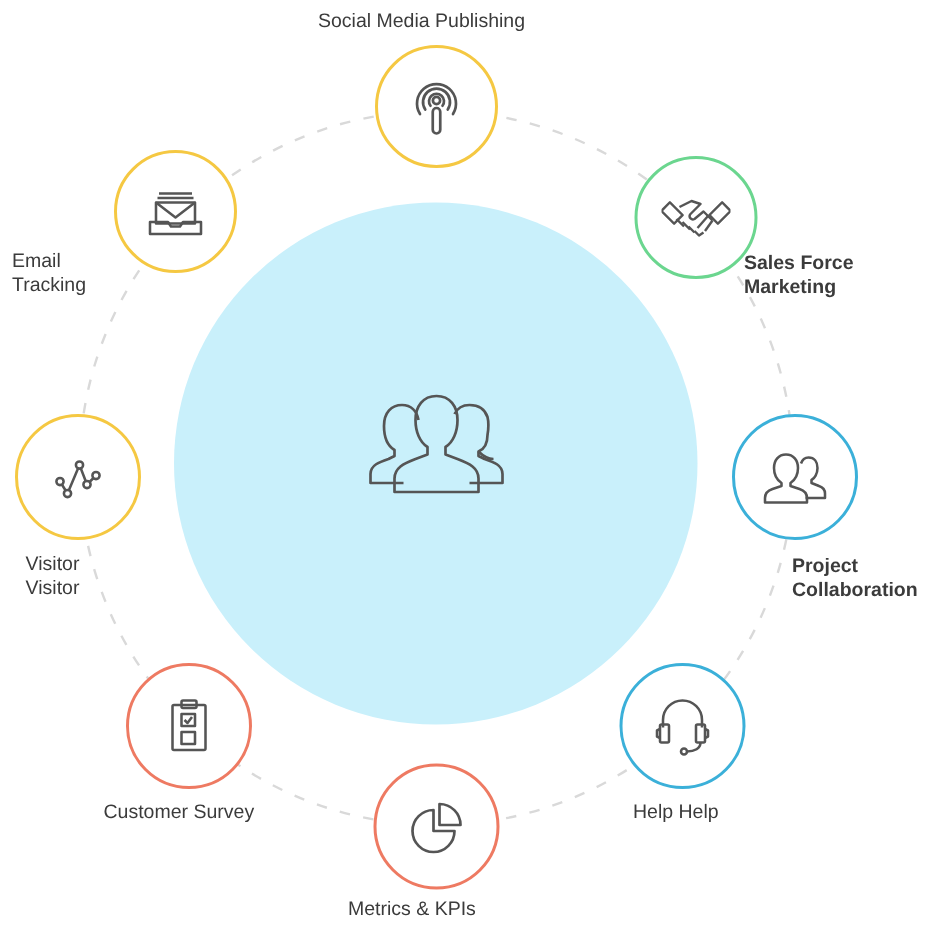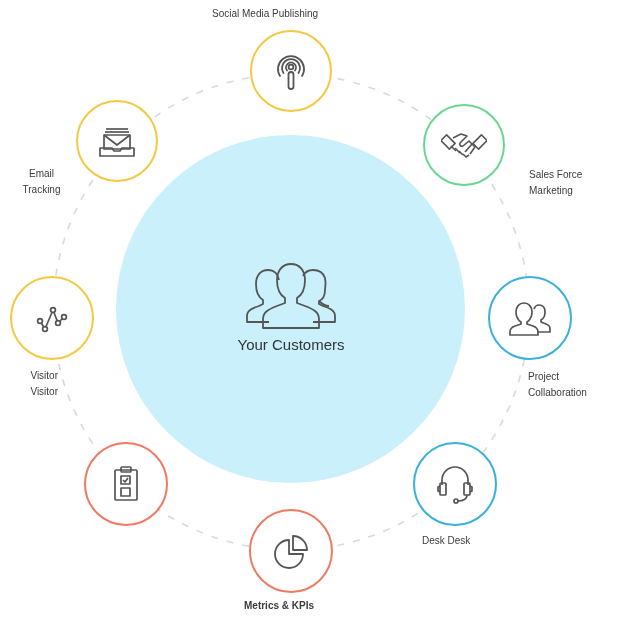--- a/index.html
+++ b/index.html
@@ -1,19 +1,19 @@
 <!DOCTYPE html>
 <html><head>
   <meta charset="utf-8">
   <style>
     html, body { margin: 0; padding: 0; background: #ffffff; }
     body { width: 622px; height: 618px; position: relative; overflow: hidden;
       font-family: "Liberation Sans", "DejaVu Sans", sans-serif; color: #3a3a3a; }
     #stage { position: absolute; left: 0; top: 0; width: 622px; height: 618px; }
-    .label { position: absolute; font-size: 10px; line-height: 16px; color: #3b3b3b; white-space: nowrap; }
+    .label { position: absolute; font-size: 13px; line-height: 16px; color: #3b3b3b; white-space: nowrap; }
     .label span { display: block; }
     .center-label { position: absolute; font-size: 15px; color: #333; width: 200px; text-align: center; }
     .node { position: absolute; width: 80px; height: 80px; border-radius: 50%; background: #fff;
       border: 2.5px solid #ccc; box-sizing: border-box; display: flex; align-items: center; justify-content: center; }
     .node svg { width: 46px; height: 46px; }
     .hub { position: absolute; border-radius: 50%; }
   </style>
 </head>
 <body>
 
@@ -26,21 +26,20 @@
   <div class="hub" style="left:116px;top:135px;width:349px;height:348px;background:#c9f0fb;"></div>
   <svg width="100" height="72" viewBox="0 0 100 72" style="position:absolute;left:241px;top:262px;" fill="none" stroke="#555" stroke-width="1.8" stroke-linejoin="round">
 
     <path d="M28 60 L6 60 L6 54 C6 48 12 46 18 44 L22 42 L22 38 C17 35 15 29 15 22 C15 13 20 8 27 8 C33 8 37 12 38 18"></path>
 
     <path d="M72 60 L94 60 L94 54 C94 48 88 46 82 44 L78 42 L78 39 C83 37 84 33 84 28 C85 22 85 20 84 16 C82 10 77 8 72 8 C67 8 64 10 62 14"></path>
     <path d="M78 39 C81 42 84 44 88 44"></path>
 
     <path d="M50 2 C41 2 36 9 36 18 C36 26 39 33 44 36 L44 41 L36 44 C28 47 22 50 22 57 L22 66 L78 66 L78 57 C78 50 72 47 64 44 L56 41 L56 36 C61 33 64 26 64 18 C64 9 59 2 50 2 Z"></path>
   </svg>
-  <div class="center-label" style="left:191px;top:336px;">Your Customers</div>
 
   <div class="node" style="left:250px;top:30px;width:82px;height:82px;border-color:#f5c842;">
     <svg viewBox="0 0 46 46" fill="none" stroke="#555" stroke-width="1.8" stroke-linecap="round">
       <path d="M12 28 A13 13 0 1 1 34 28"></path>
       <path d="M15.5 25 A9 9 0 1 1 30.5 25"></path>
       <path d="M19 22.5 A5 5 0 1 1 27 22.5"></path>
       <circle cx="23" cy="19" r="2.4"></circle>
       <rect x="20.5" y="24" width="5" height="17" rx="2.5"></rect>
     </svg>
   </div>
@@ -54,93 +53,96 @@
       <rect x="35" y="14" width="8" height="12" transform="rotate(45 39 20)"></rect>
       <path d="M12 16 L20 12 L26 14 L19 21 C18 23 20 25 22 24 L28 19 L34 25"></path>
       <path d="M10 24 L15 29"></path>
       <path d="M14 26 L19 31"></path>
       <path d="M18 29 L22 33"></path>
       <path d="M22 32 L25 35 L28 33"></path>
       <path d="M34 25 L29 32"></path>
       <path d="M31 22 L24 30"></path>
     </svg>
   </div>
-  <div class="label" style="left:529px;top:167px;">
+  <div class="label" style="left:496px;top:167px;font-weight:bold;">
     <span>Sales Force</span>
     <span>Marketing</span>
   </div>
 
   <div class="node" style="left:488px;top:276px;width:84px;height:84px;border-color:#3bb0d9;">
     <svg viewBox="0 0 46 46" fill="none" stroke="#555" stroke-width="1.7" stroke-linejoin="round">
       <path d="M27 14 C28 11 30 10 32 10 C36 10 38 13 38 17 C38 21 36 24 34 25 L34 27 L39 29 C42 30 43 32 43 34 L43 37 L30 37"></path>
       <path d="M17 8 C12 8 9 12 9 17 C9 22 11 25 14 27 L14 29 L8 31 C5 32 3 34 3 37 L3 40 L31 40 L31 37 C31 34 29 32 26 31 L20 29 L20 27 C23 25 25 22 25 17 C25 12 22 8 17 8 Z"></path>
     </svg>
   </div>
-  <div class="label" style="left:528px;top:369px;">
+  <div class="label" style="left:528px;top:369px;font-weight:bold;">
     <span>Project</span>
     <span>Collaboration</span>
   </div>
 
   <div class="node" style="left:413px;top:442px;width:84px;height:84px;border-color:#3bb0d9;">
     <svg viewBox="0 0 46 46" fill="none" stroke="#555" stroke-width="1.7" stroke-linejoin="round">
       <path d="M10 24 L10 19 A13 13 0 0 1 36 19 L36 24"></path>
       <rect x="8" y="22" width="6" height="12" rx="1"></rect>
       <rect x="32" y="22" width="6" height="12" rx="1"></rect>
       <path d="M8 25 L6 26 L6 30 L8 31"></path>
       <path d="M38 25 L40 26 L40 30 L38 31"></path>
       <path d="M35 34 C35 38 31 40 26 40"></path>
       <circle cx="24" cy="40" r="2"></circle>
     </svg>
   </div>
   <div class="label" style="left:422px;top:533px;">
-    <span>Desk Desk</span>
+    <span>Help Help</span>
   </div>
 
   <div class="node" style="left:249px;top:509px;width:84px;height:84px;border-color:#ee7a62;">
     <svg viewBox="0 0 46 46" fill="none" stroke="#555" stroke-width="1.8" stroke-linejoin="round">
       <path d="M21 12 A14 14 0 1 0 35 26 L21 26 Z"></path>
       <path d="M25 8 A14 14 0 0 1 39 22 L25 22 Z"></path>
     </svg>
   </div>
-  <div class="label" style="left:244px;top:598px;font-weight:bold;">
+  <div class="label" style="left:232px;top:598px;">
     <span>Metrics &amp; KPIs</span>
   </div>
 
   <div class="node" style="left:84px;top:442px;width:84px;height:84px;border-color:#ee7a62;">
     <svg viewBox="0 0 46 46" fill="none" stroke="#555" stroke-width="1.7" stroke-linejoin="round">
       <rect x="12" y="9" width="22" height="30" rx="1"></rect>
       <rect x="18" y="6" width="10" height="5" rx="1"></rect>
       <rect x="18" y="15" width="9" height="8"></rect>
       <path d="M20 19 L22 21 L25 17"></path>
       <rect x="18" y="27" width="9" height="8"></rect>
     </svg>
   </div>
+  <div class="label" style="left:69px;top:533px;">
+    <span>Customer Survey</span>
+  </div>
 
   <div class="node" style="left:10px;top:276px;width:84px;height:84px;border-color:#f5c842;">
     <svg viewBox="0 0 46 46" fill="none" stroke="#555" stroke-width="1.7" stroke-linejoin="round">
       <path d="M11 26 L16 34 L24 15 L29 28 L35 22"></path>
       <circle cx="11" cy="26" r="2.4" fill="#fff"></circle>
       <circle cx="16" cy="34" r="2.4" fill="#fff"></circle>
       <circle cx="24" cy="15" r="2.4" fill="#fff"></circle>
       <circle cx="29" cy="28" r="2.4" fill="#fff"></circle>
       <circle cx="35" cy="22" r="2.4" fill="#fff"></circle>
     </svg>
   </div>
-  <div class="label" style="left:12px;top:368px;text-align:right;width:46px;">
+  <div class="label" style="left:12px;top:368px;text-align:center;width:46px;">
     <span>Visitor</span>
     <span>Visitor</span>
   </div>
 
   <div class="node" style="left:76px;top:100px;width:82px;height:82px;border-color:#f5c842;">
     <svg viewBox="0 0 46 46" fill="none" stroke="#555" stroke-width="1.7" stroke-linejoin="round">
       <path d="M12 11 L34 11"></path>
       <path d="M11 14 L35 14"></path>
       <rect x="10" y="17" width="26" height="14"></rect>
       <path d="M10 17 L23 27 L36 17"></path>
       <path d="M6 30 L6 38 L40 38 L40 30 L28 30 L26 33 L20 33 L18 30 Z"></path>
     </svg>
   </div>
-  <div class="label" style="left:8px;top:166px;text-align:center;width:67px;">
+  <div class="label" style="left:8px;top:166px;text-align:left;width:67px;">
     <span>Email</span>
     <span>Tracking</span>
   </div>
 
 </div>
 
 </body></html>

